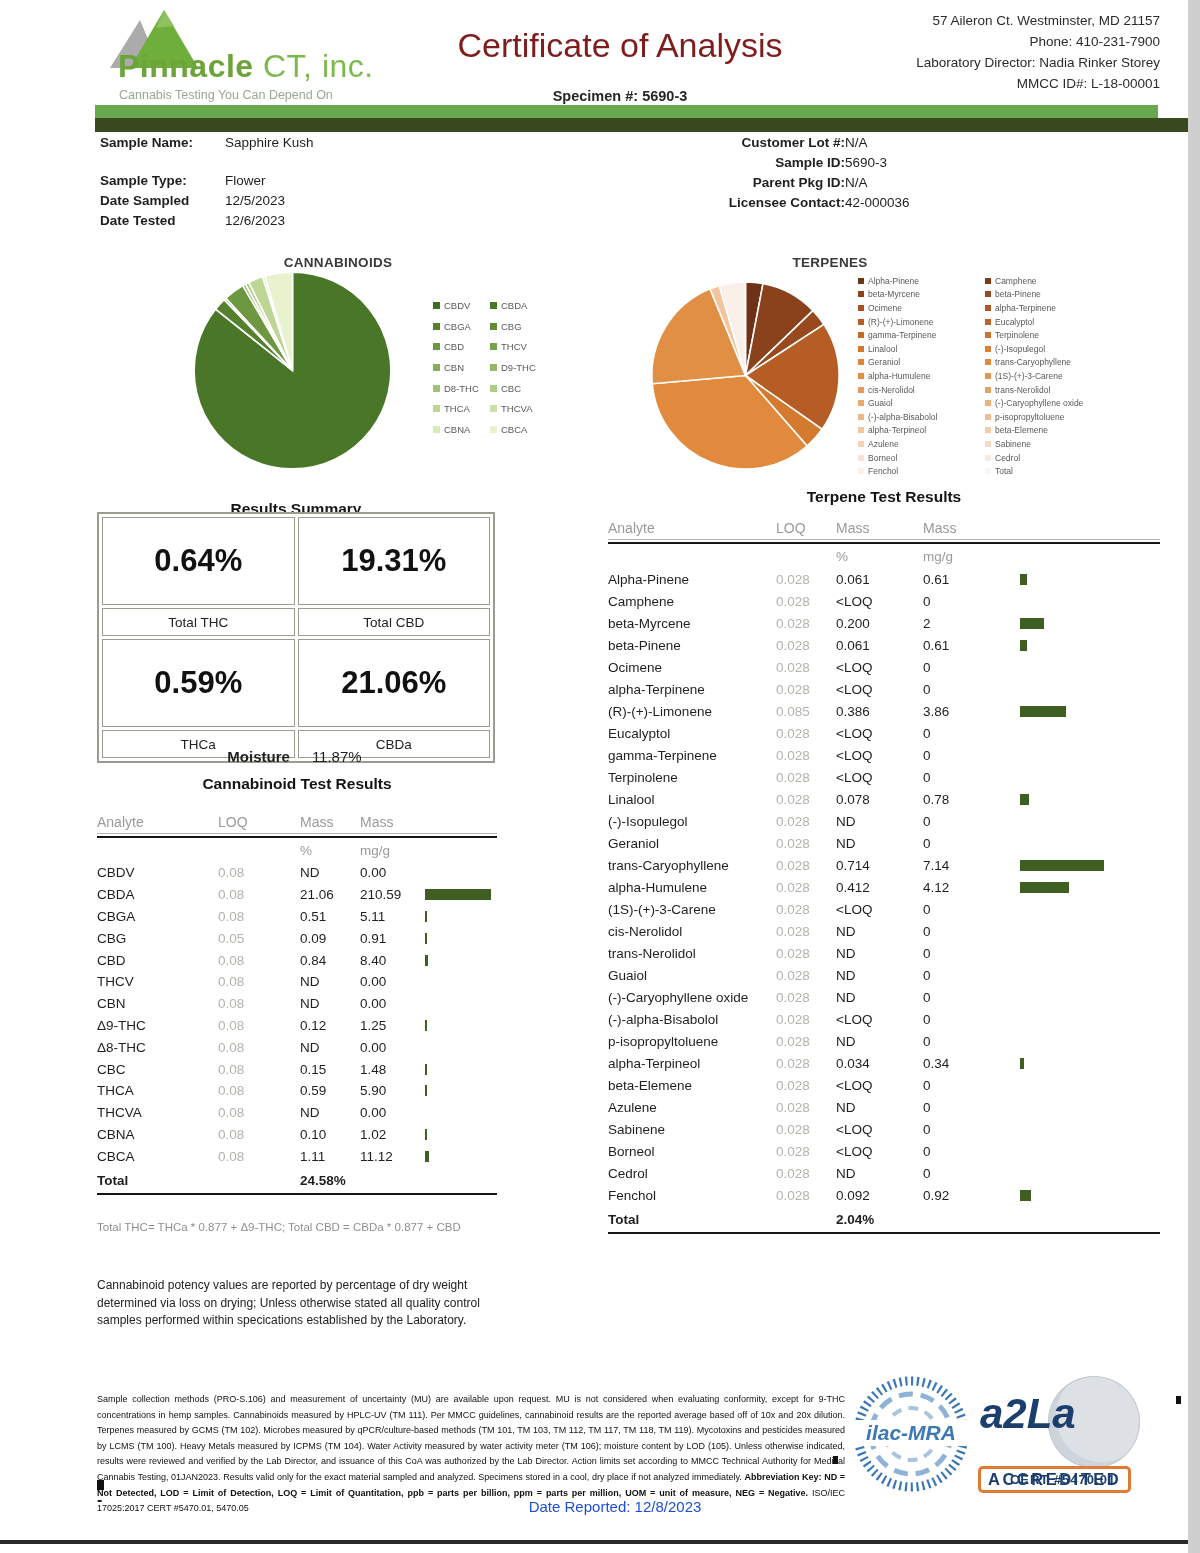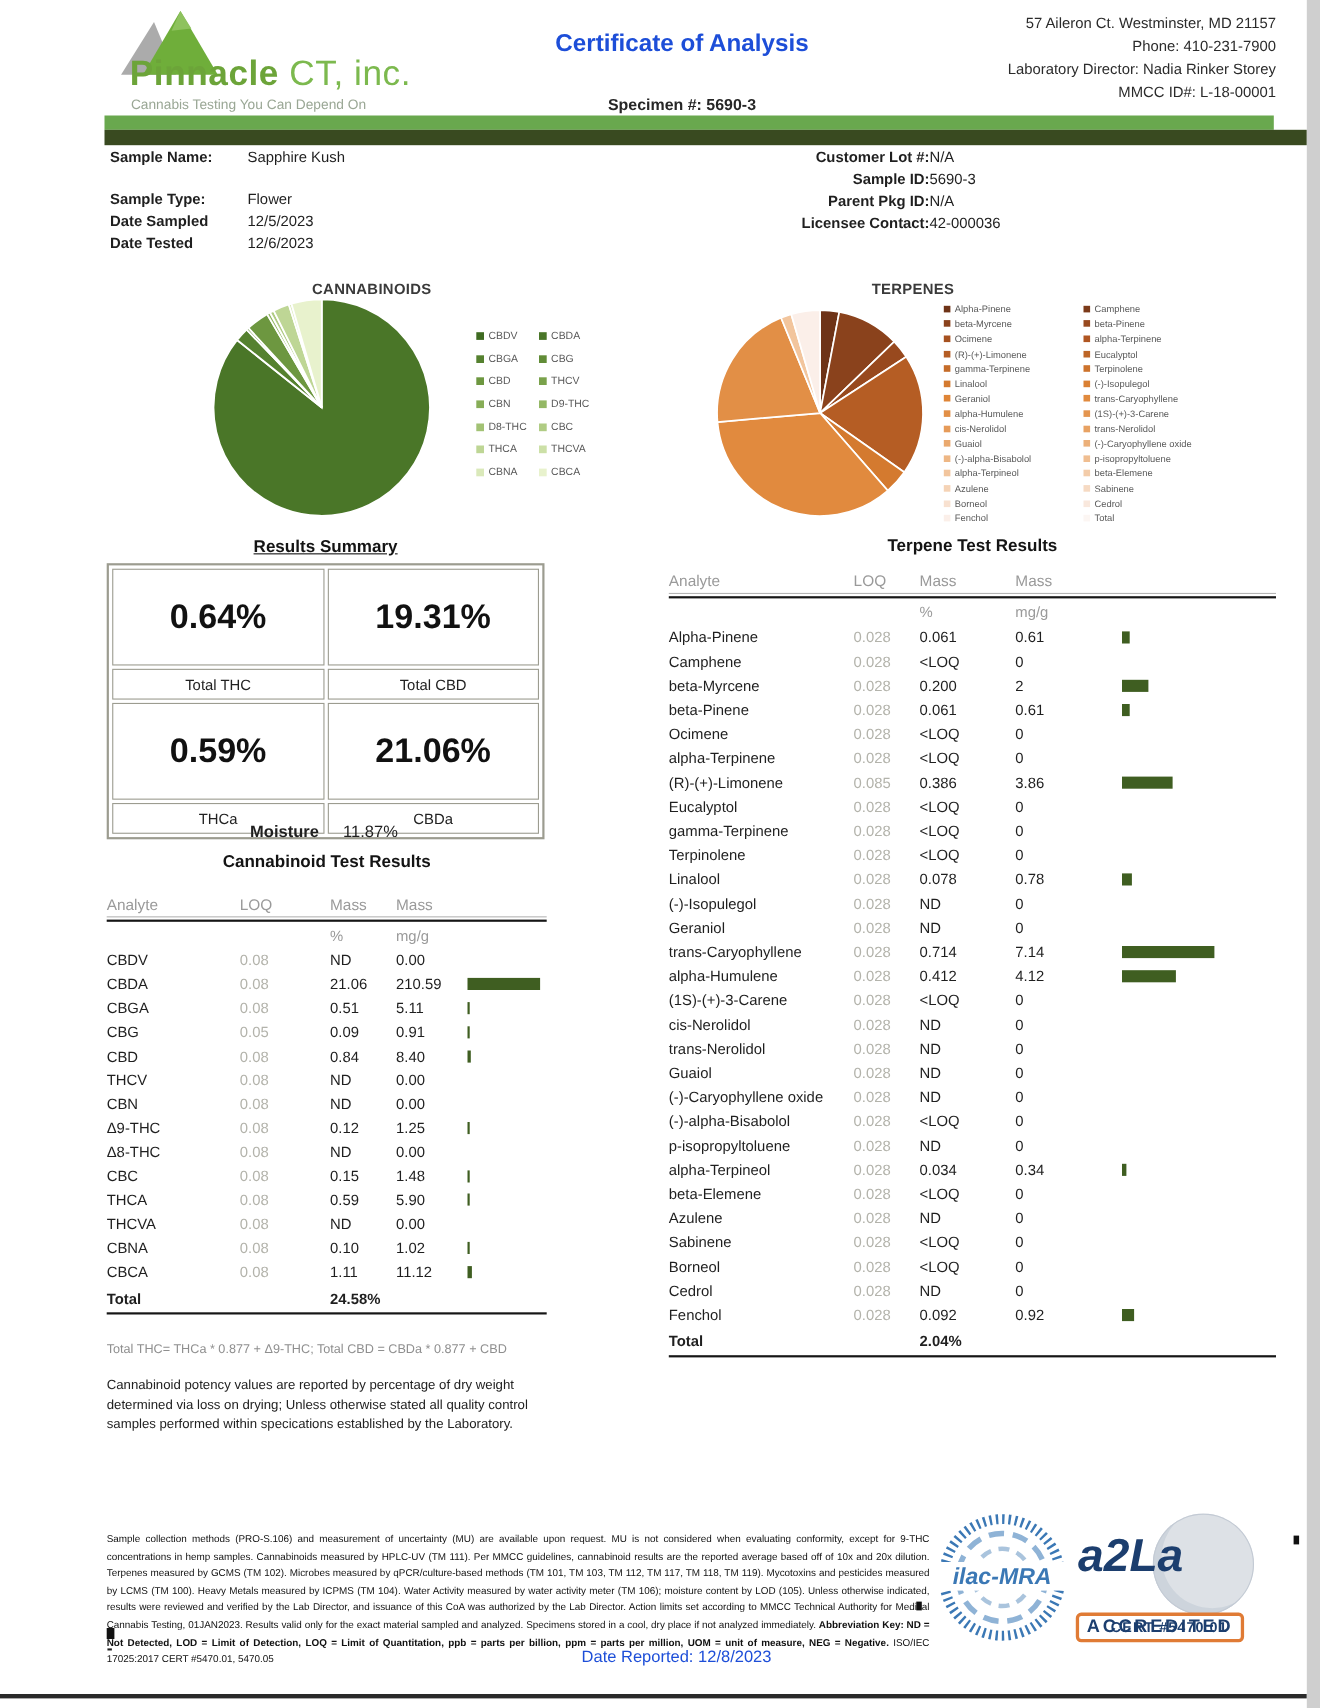--- a/index.html
+++ b/index.html
@@ -5,21 +5,21 @@
   html,body{margin:0;padding:0;}
   body{width:1200px;height:1553px;position:relative;background:#ffffff;
        font-family:"Liberation Sans", sans-serif;color:#1f1f1f;overflow:hidden;}
   .abs{position:absolute;}
 
   
   .logo-text{font-size:32px;color:#6ca439;letter-spacing:.5px;}
   .logo-text b{font-weight:700;}
   .logo-text .lt2{font-weight:400;color:#7cb94e;}
   .tagline{font-size:12.5px;color:#9aa795;}
-  .doc-title{font-size:22px;font-weight:700;color:#1d4ed8;text-align:center;}
+  .doc-title{font-size:34px;font-weight:400;color:#7f1d1d;text-align:center;}
   .specimen{font-size:14.5px;font-weight:700;color:#262626;text-align:center;}
   .addr{font-size:13.5px;line-height:21px;text-align:right;color:#2b2b2b;}
   .bar-light{background:#69a84e;}
   .bar-dark{background:#394a20;}
 
   
   .si-row{display:flex;font-size:13.5px;line-height:20px;}
   .si-lab{font-weight:700;width:125px;}
   .si-right .si-lab{width:145px;text-align:right;}
   .si-right .si-val{flex:1;text-align:left;}
@@ -51,21 +51,21 @@
   .dtab .units{display:flex;color:#9a9a9a;height:24px;align-items:center;}
   .dtab .row{display:flex;align-items:center;}
   .ctab .row{height:21.8px;}
   .ttab .row{height:22.0px;}
   .dtab .loq{color:#b3b3ab;}
   .ctab .c1{width:121px;} .ctab .c2{width:82px;} .ctab .c3{width:60px;} .ctab .c4{width:65px;}
   .ttab .c1{width:168px;} .ttab .c2{width:60px;} .ttab .c3{width:87px;} .ttab .c4{width:97px;}
   .dtab .bar{height:11px;background:#3f5e21;}
   .dtab .trow{display:flex;align-items:center;height:26px;font-weight:700;border-bottom:2.5px solid #161616;}
   .footnote{color:#8f8f8f;font-size:11.5px;margin-top:26px;}
-  .disc{font-size:12px;line-height:1.45;color:#222;margin-top:18px;}
+  .disc{font-size:12px;line-height:1.45;color:#222;margin-top:44px;}
 
   
   .fineprint{font-size:9px;line-height:15.6px;text-align:justify;color:#111;}
   .fineprint b{font-weight:700;}
   .daterep{font-size:15px;text-align:center;color:#1d4ed8;}
   .a2la-letters{font-size:42px;font-weight:700;font-style:italic;color:#1c3e6e;line-height:40px;}
   .globe{width:92px;height:92px;border-radius:50%;background:#dde1e6;
          box-shadow:inset 0 0 0 1px #c3cad4, inset 8px -6px 0 0 #cdd4dc;}
   .accred-box{border:3px solid #e07b35;border-radius:5px;padding:1px 7px;background:#fff;
               color:#1c3e6e;font-weight:700;font-size:16.5px;letter-spacing:2.5px;display:inline-block;}
@@ -342,21 +342,21 @@
     <div class="lg-item lg-t">
       <span class="swatch" style="background: rgb(249, 232, 221);"></span>
       <span>Cedrol</span>
     </div>
     <div class="lg-item lg-t">
       <span class="swatch" style="background: rgb(252, 246, 243);"></span>
       <span>Total</span>
     </div>
   </div>
 
-<div class="abs sec-title" style="left:97px;top:489px;width:398px;text-decoration:underline;">Results Summary</div>
+<div class="abs sec-title" style="left:97px;top:500px;width:398px;text-decoration:underline;">Results Summary</div>
 <div class="abs sumtab" style="left:97px;top:512px;width:388px;text-align:right;">
   <div class="sumcell sumval">0.64%</div>
   <div class="sumcell sumval">19.31%</div>
   <div class="sumcell sumlab">Total THC</div>
   <div class="sumcell sumlab">Total CBD</div>
   <div class="sumcell sumval">0.59%</div>
   <div class="sumcell sumval">21.06%</div>
   <div class="sumcell sumlab">THCa</div>
   <div class="sumcell sumlab">CBDa</div>
 </div>

